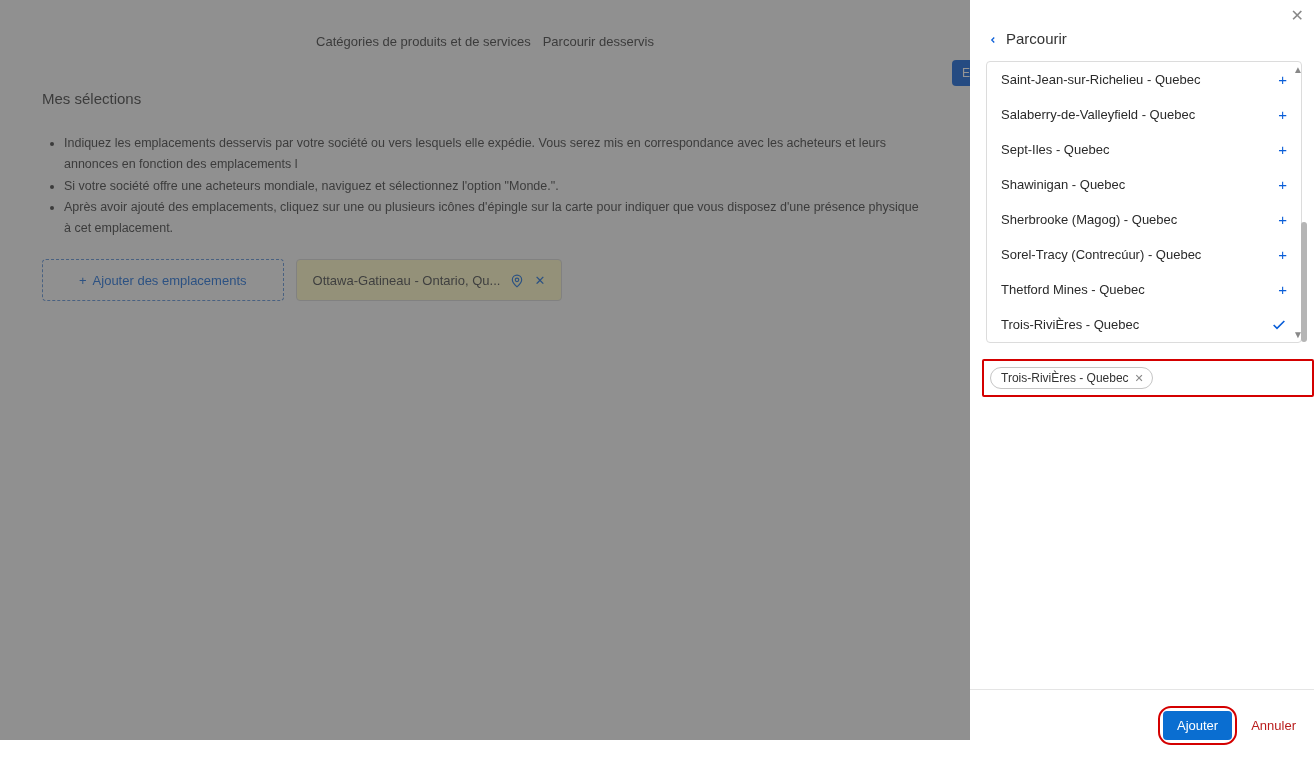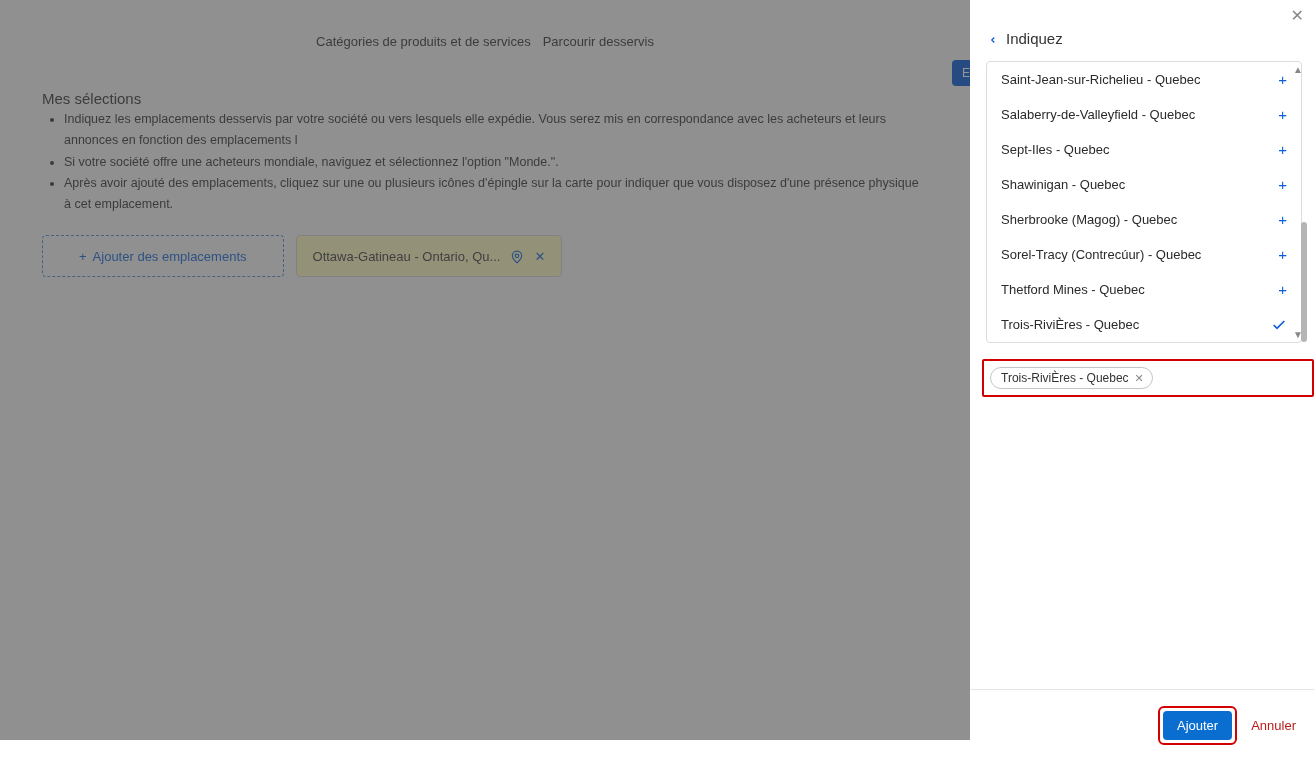--- a/index.html
+++ b/index.html
@@ -10,21 +10,21 @@
     
     .page-content { position: absolute; top: 0; left: 0; width: 970px; height: 740px; padding: 28px 42px; color: #2b2b2b; }
     .page-title { font-size: 26px; font-weight: 400; color: #1a1a1a; margin-bottom: 30px; }
     
     .tabs { display: flex; justify-content: center; gap: 12px; border-bottom: 1px solid transparent; margin-bottom: 30px; }
     .tab { font-size: 13px; color: #3b3b3b; padding: 6px 0 10px; cursor: pointer; }
     .tab.active { color: #0a5ed8; border-bottom: 3px solid #0a5ed8; }
     
     .btn-primary-hidden { position: absolute; right: -10px; top: 60px; background: #0a5ed8; color: #fff; padding: 6px 10px; border-radius: 4px; font-size: 12px; }
     
-    .section-title { font-size: 15px; color: #3b3b3b; margin-bottom: 2px; }
+    .section-title { font-size: 15px; color: #3b3b3b; margin-bottom: 26px; }
     .bullets { list-style: disc; padding-left: 22px; color: #3b3b3b; font-size: 12.5px; line-height: 1.7; margin-bottom: 20px; }
     
     .chips-row { display: flex; gap: 12px; }
     .add-loc-btn { border: 1.5px dashed #5a8fd6; color: #1a6cd8; background: transparent; padding: 12px 36px; border-radius: 4px; font-size: 13px; display: flex; align-items: center; gap: 6px; cursor: pointer; }
     .loc-chip { border: 1px solid #d5d5d5; background: #fef9c3; padding: 12px 16px; border-radius: 4px; font-size: 13px; color: #444; display: flex; align-items: center; gap: 10px; }
     .loc-chip .pin { color: #1a6cd8; }
     .loc-chip .x { color: #1a6cd8; cursor: pointer; }
     
     
     .side-panel { position: absolute; top: 0; right: 0; width: 344px; height: 761px; background: #fff; z-index: 10; display: flex; flex-direction: column; }
@@ -40,21 +40,21 @@
     .loc-item .check-icon { color: #0a5ed8; font-size: 14px; }
     
     .scroll-up { position: absolute; right: -2px; top: 2px; color: #888; font-size: 10px; }
     .scroll-down { position: absolute; right: -2px; bottom: 2px; color: #888; font-size: 10px; }
     .scroll-thumb { position: absolute; right: -6px; top: 160px; width: 6px; height: 120px; background: #b5b5b5; border-radius: 3px; }
     .sel-chip { border: 1px solid #c5c5c5; border-radius: 12px; padding: 3px 8px 3px 10px; font-size: 12px; color: #333; display: flex; align-items: center; gap: 6px; background: #fff; }
     .sel-chip .xx { color: #888; font-size: 11px; cursor: pointer; }
     .sel-highlight { border: 2.5px solid #d40000; border-radius: 2px; padding: 6px; margin: 16px 0 0 12px; display: inline-flex; }
     
     .panel-footer { margin-top: auto; border-top: 1px solid #e5e5e5; padding: 16px 18px; display: flex; justify-content: flex-end; align-items: center; gap: 14px; }
-    .btn-add-wrap { border: 2.5px solid #d40000; padding: 3px; border-radius: 6px; }
+    .btn-add-wrap { border: 2.5px solid #d40000; padding: 3px; border-radius: 13px; }
     .btn-add { background: #0a6ed1; color: #fff; border: none; padding: 7px 14px; border-radius: 4px; font-size: 13px; cursor: pointer; }
     .btn-cancel { background: none; border: none; color: #b91c1c; font-size: 13px; cursor: pointer; }
     
     svg { display: inline-block; vertical-align: middle; }
   </style>
 </head>
 <body>
 
 <div class="main-bg"></div>
 
@@ -96,21 +96,21 @@
 
 <div class="side-panel">
   <button class="close-x">✕</button>
 
   <div class="panel-header">
     <button class="panel-back">
       <svg width="10" height="10" viewBox="0 0 24 24" fill="none" stroke="currentColor" stroke-width="3">
           <polyline points="15 18 9 12 15 6"></polyline>
         </svg>
     </button>
-    <span class="panel-title">Indiquez</span>
+    <span class="panel-title">Parcourir</span>
   </div>
 
   <div class="list-box">
     <span class="scroll-up">▲</span>
     <div class="list-inner">
       <div class="loc-item">
         <span>Saint-Jean-sur-Richelieu - Quebec</span>
         <span class="add-icon">+</span>
       </div>
       <div class="loc-item">

